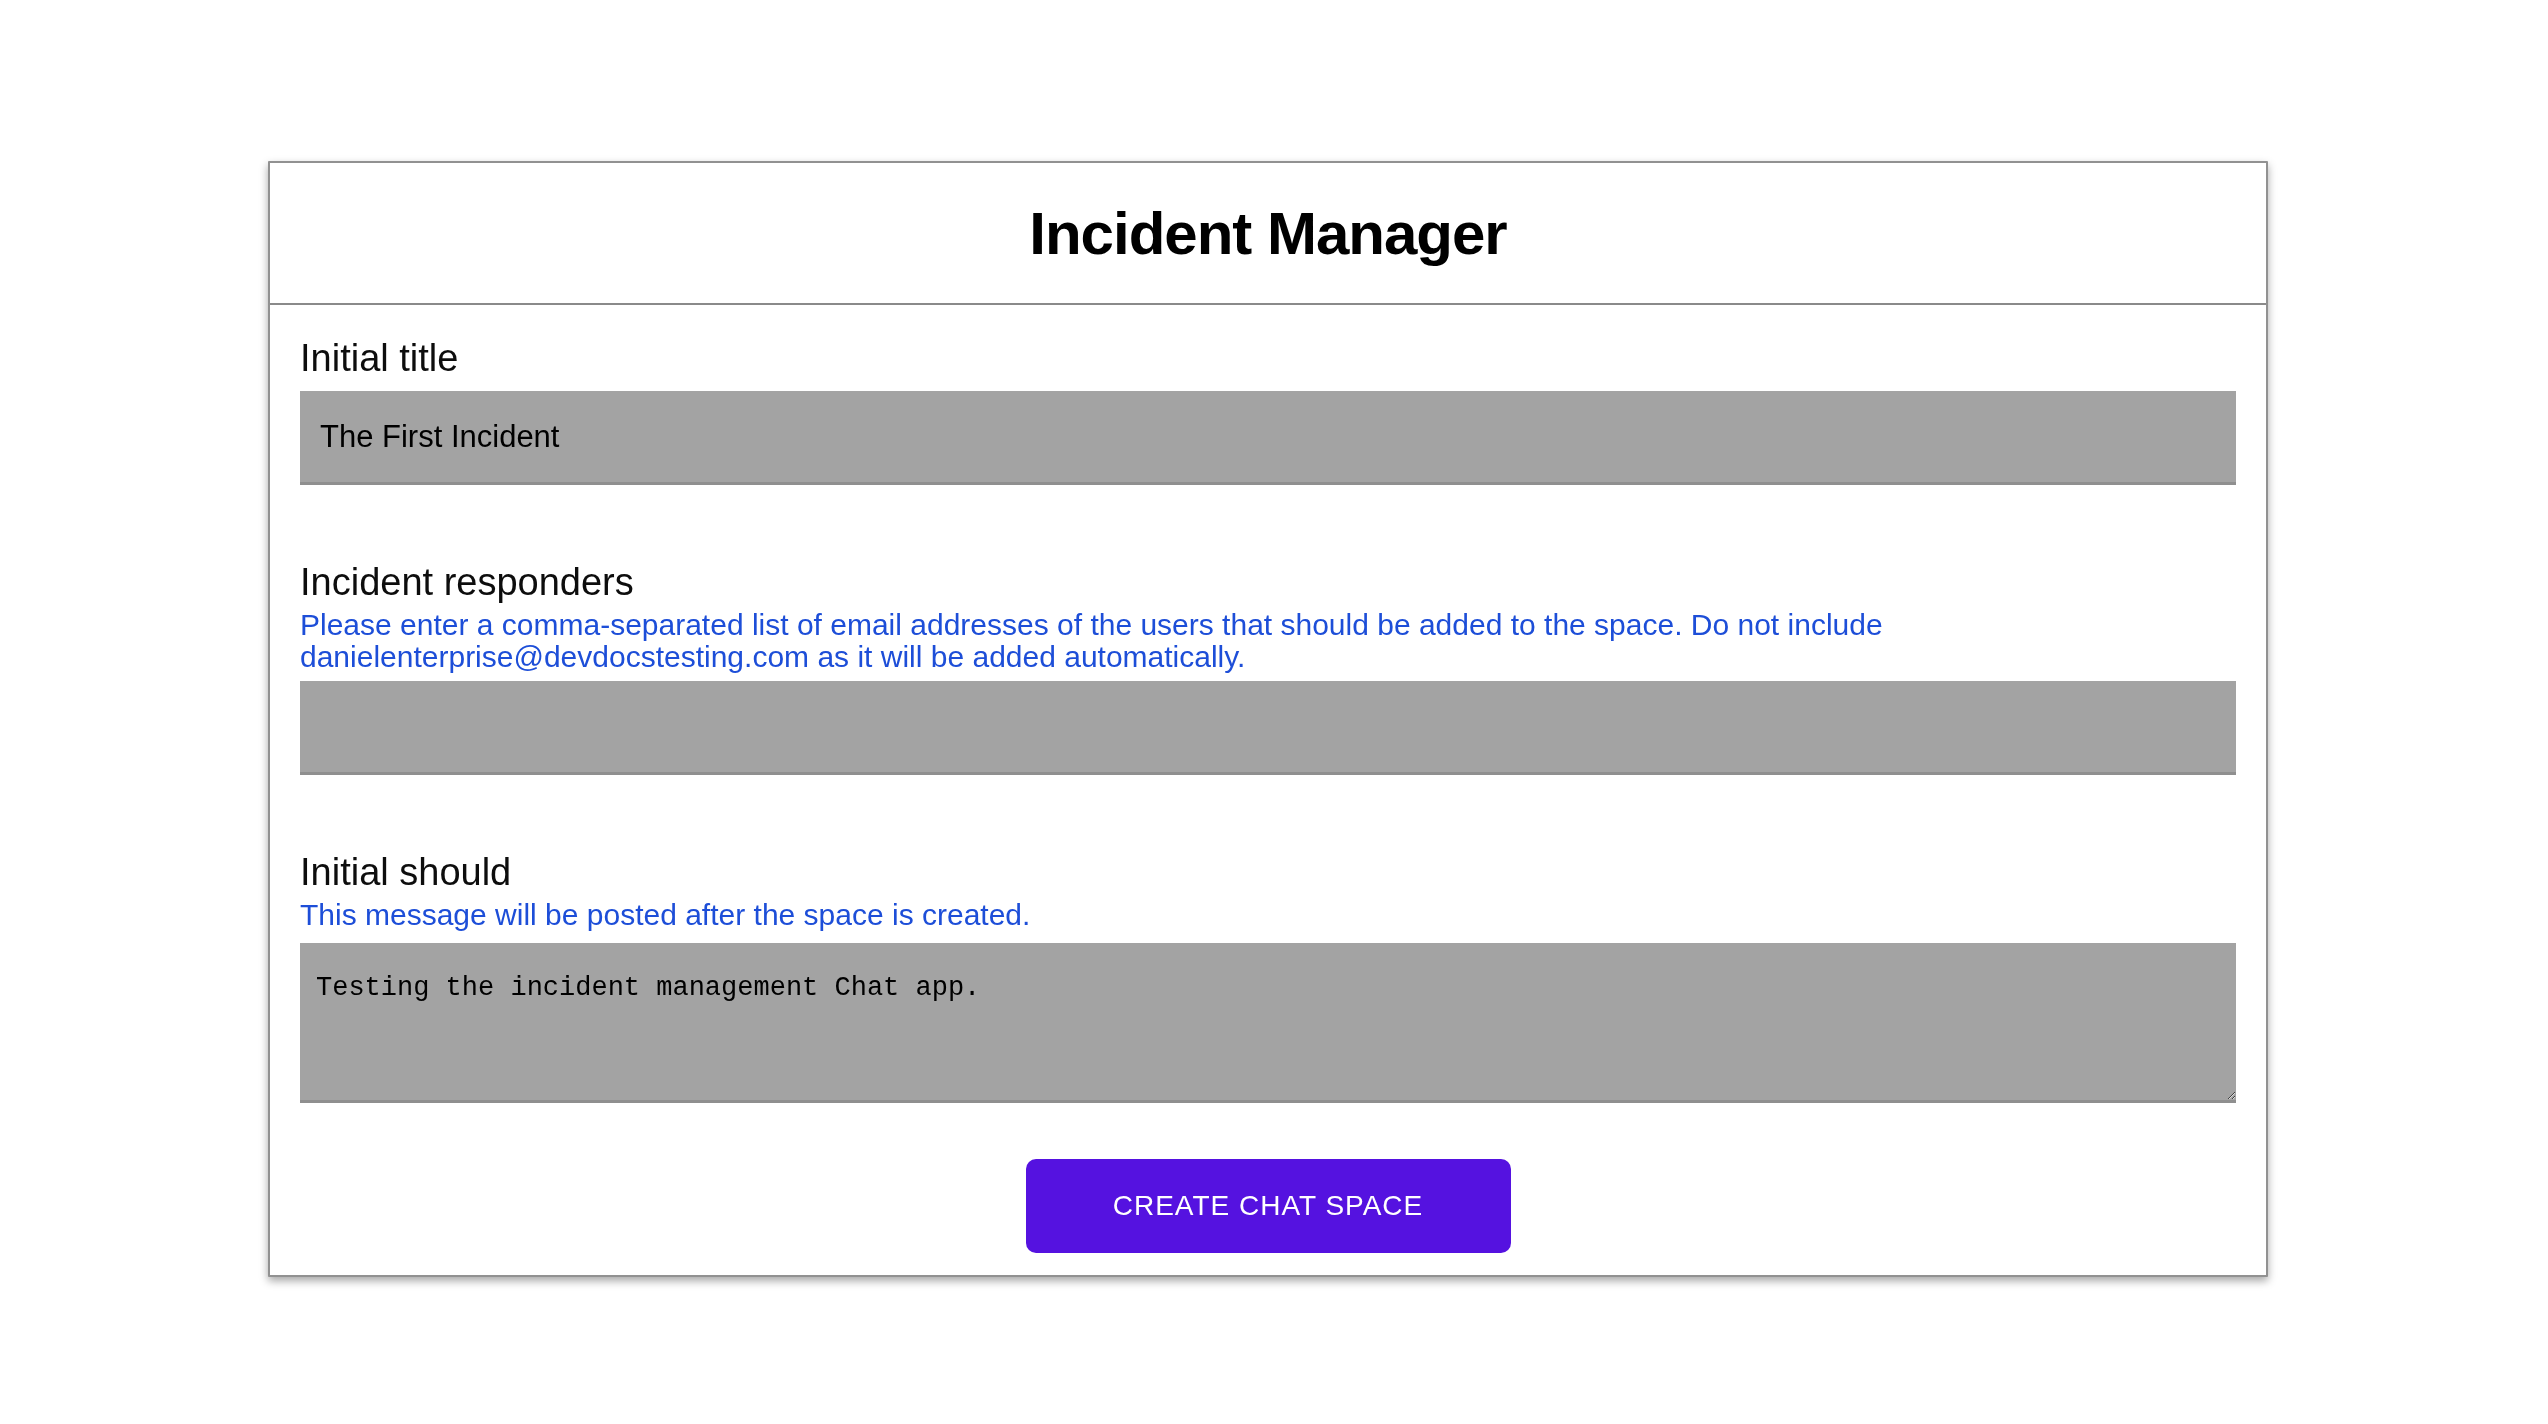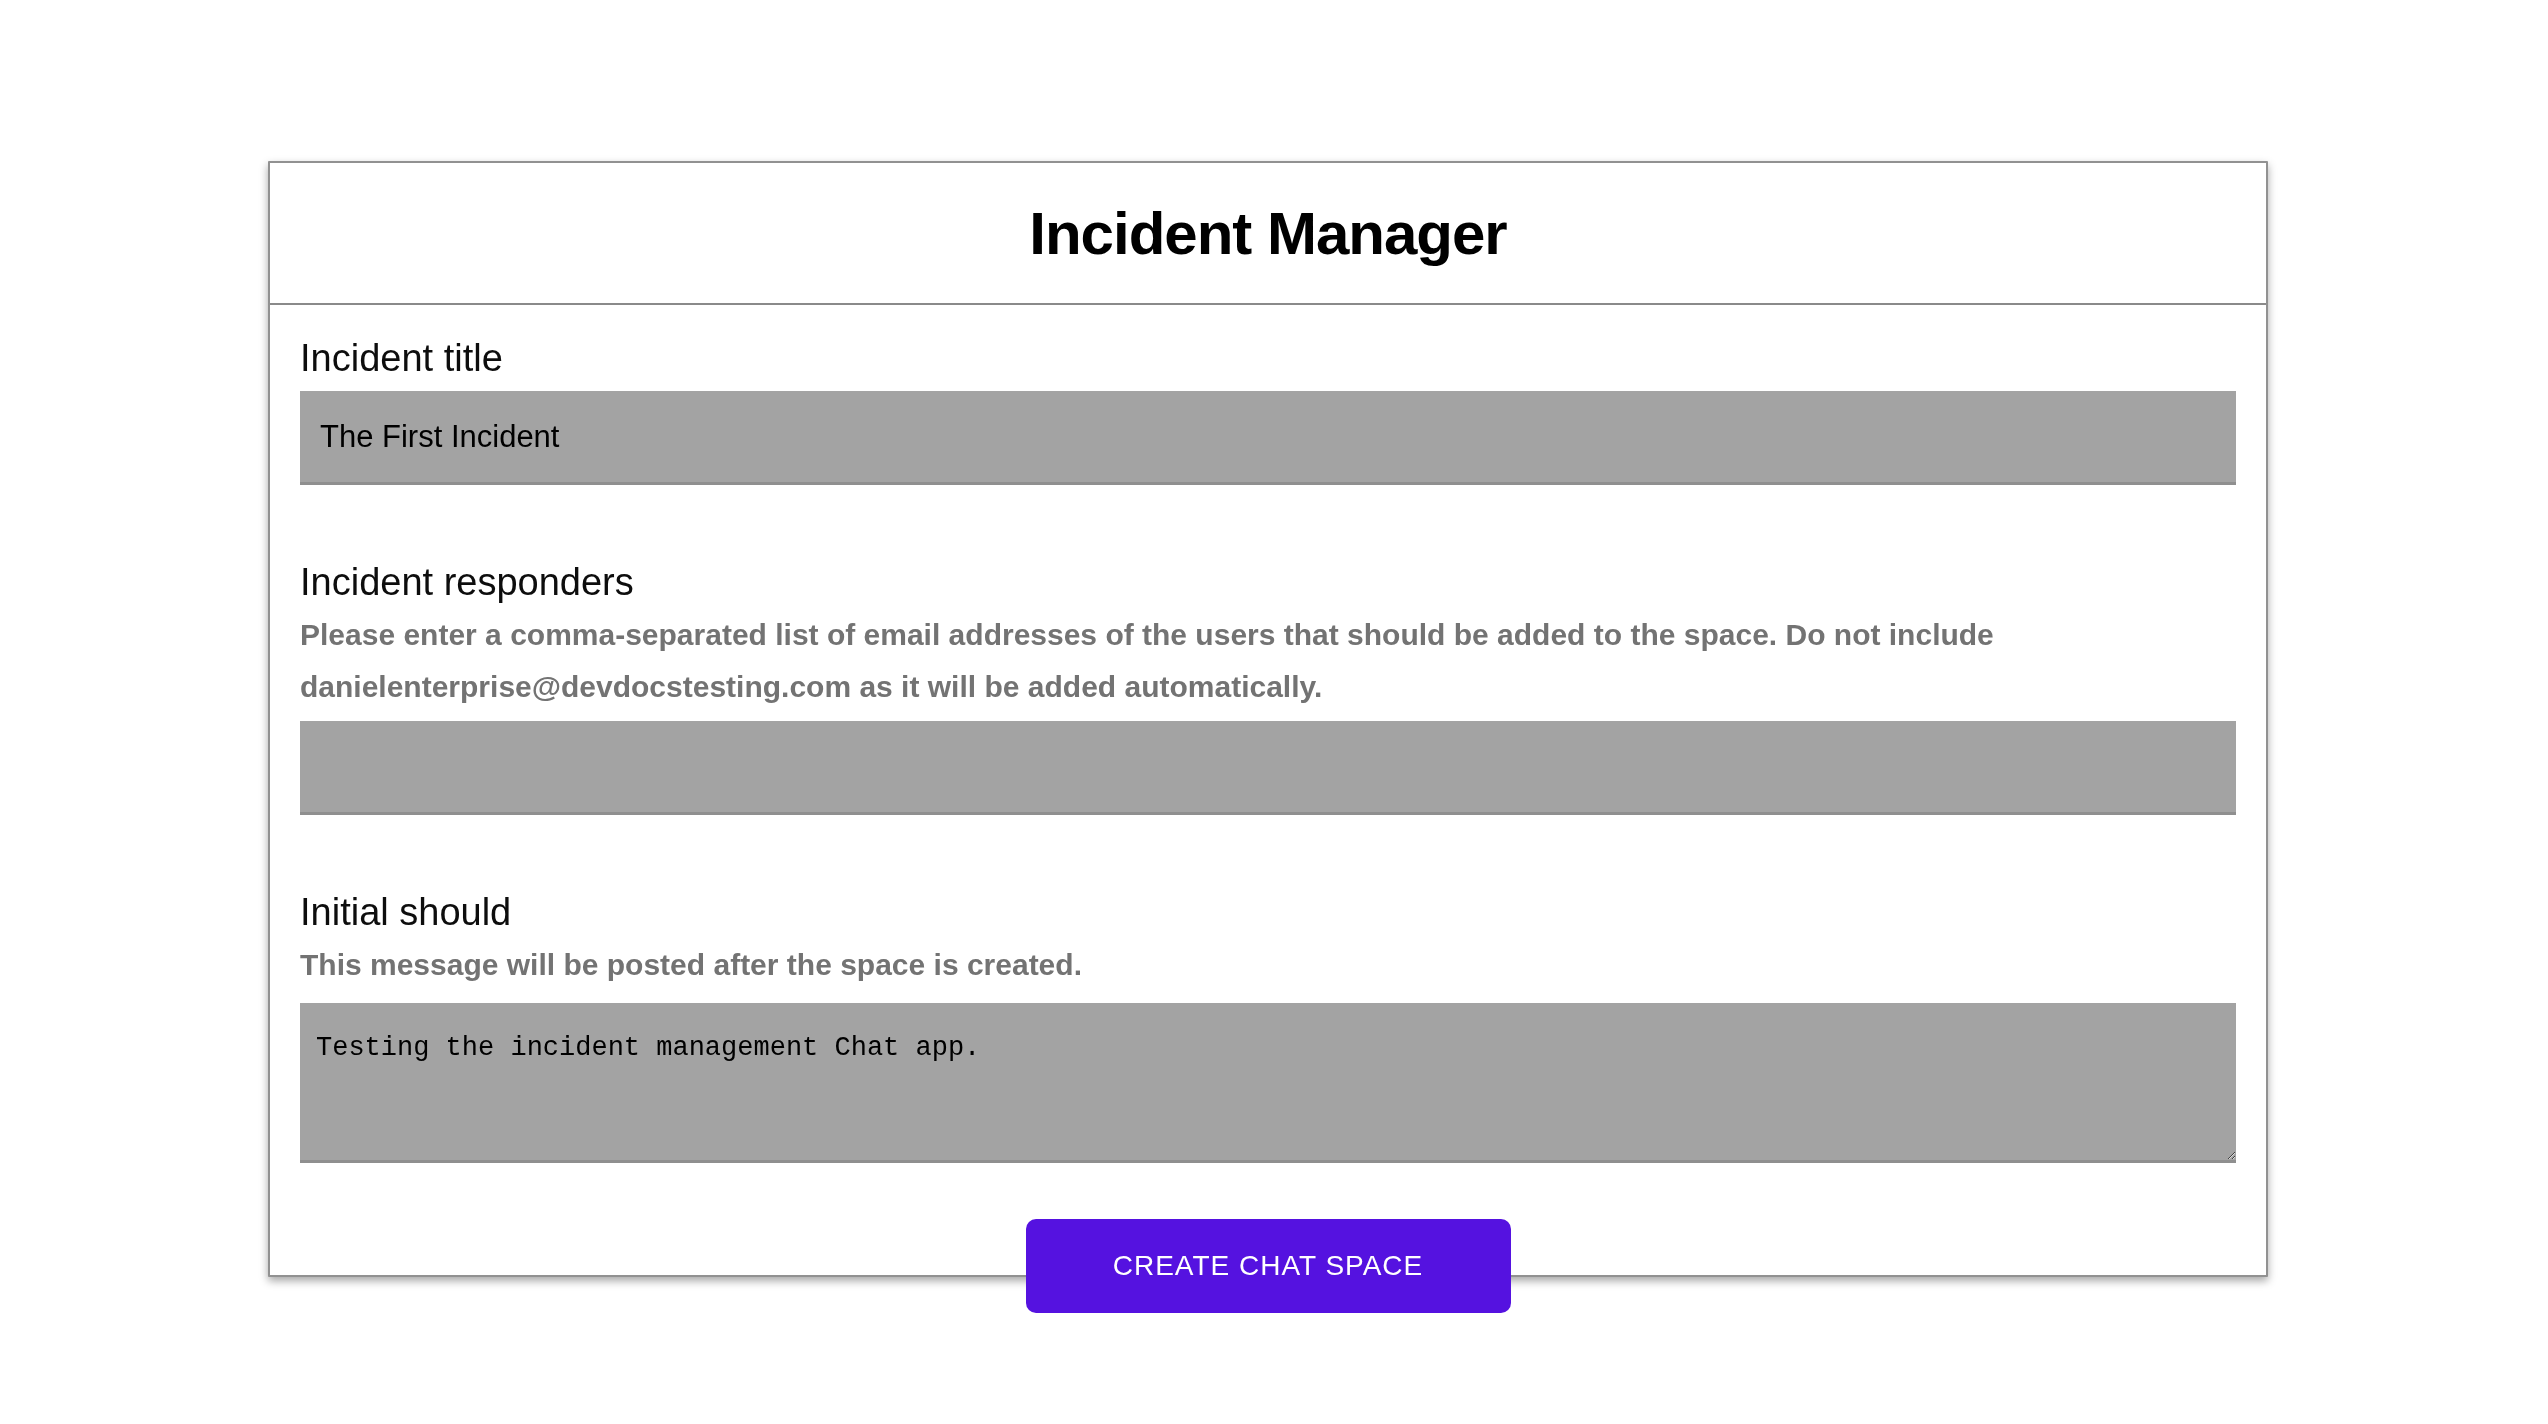--- a/index.html
+++ b/index.html
@@ -44,24 +44,23 @@
     font-size: 38px;
     line-height: 46px;
     color: #0d0d0d;
     margin: 30px 0 0 0;
   }
   .field-label.spaced {
     margin-top: 74px;
   }
   .helper-text {
     font-size: 30px;
-    line-height: 52px;
-    color: #737373;
+    line-height: 32px;
+    color: #1d4ed8;
     margin: 4px 0 0 0;
-    font-weight: bold;
   }
   .text-field {
     display: block;
     width: 100%;
     box-sizing: border-box;
     height: 94px;
     margin-top: 10px;
     background: #a3a3a3;
     border: none;
     border-bottom: 3px solid #8f8f8f;
@@ -99,21 +98,21 @@
 </head>
 <body>
 
 <div class="card">
   <div class="card-header">
     <h1 class="page-title">Incident Manager</h1>
   </div>
 
   <div class="card-body">
 
-    <label class="field-label">Incident title</label>
+    <label class="field-label">Initial title</label>
     <input class="text-field" type="text" value="The First Incident" style="">
 
     <label class="field-label spaced">Incident responders</label>
     <div class="helper-text">Please enter a comma-separated list of email addresses of the users that should be added to the space. Do not include danielenterprise@devdocstesting.com as it will be added automatically.</div>
     <input class="text-field no-gap" type="text" value="" style="">
 
     <label class="field-label spaced">Initial should</label>
     <div class="helper-text">This message will be posted after the space is created.</div>
     <textarea class="text-field" style="">Testing the incident management Chat app.</textarea>
 

